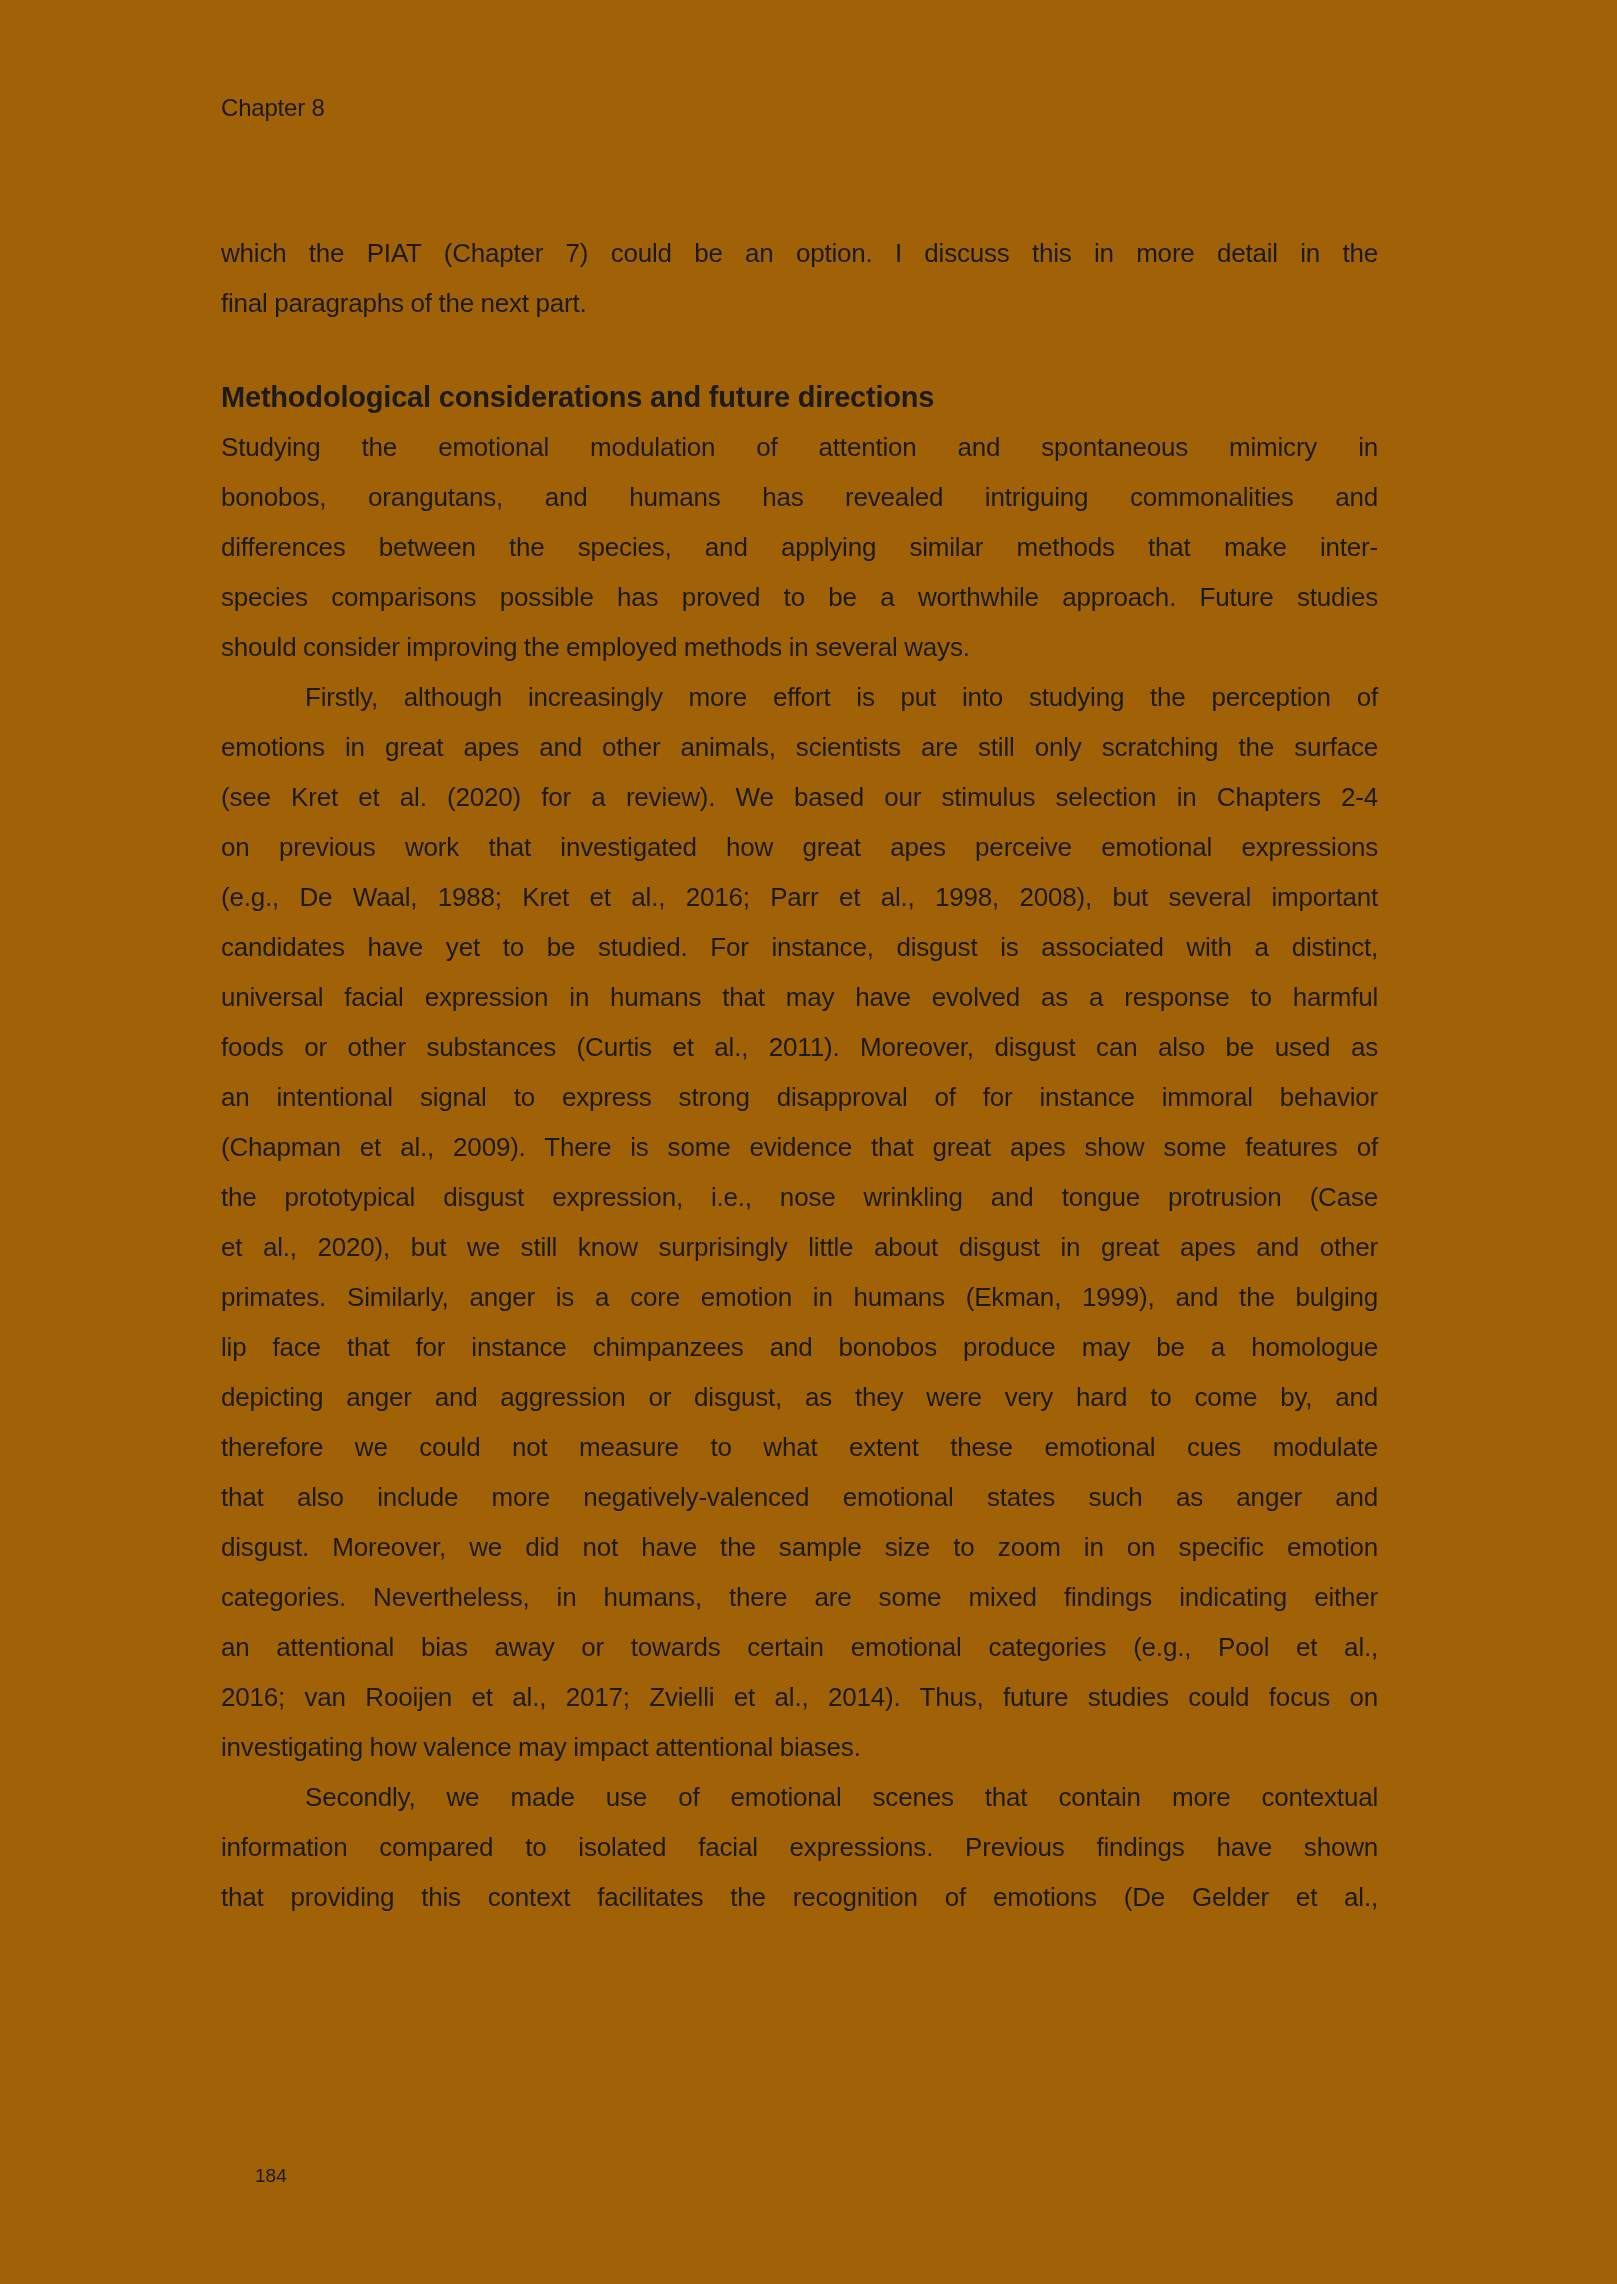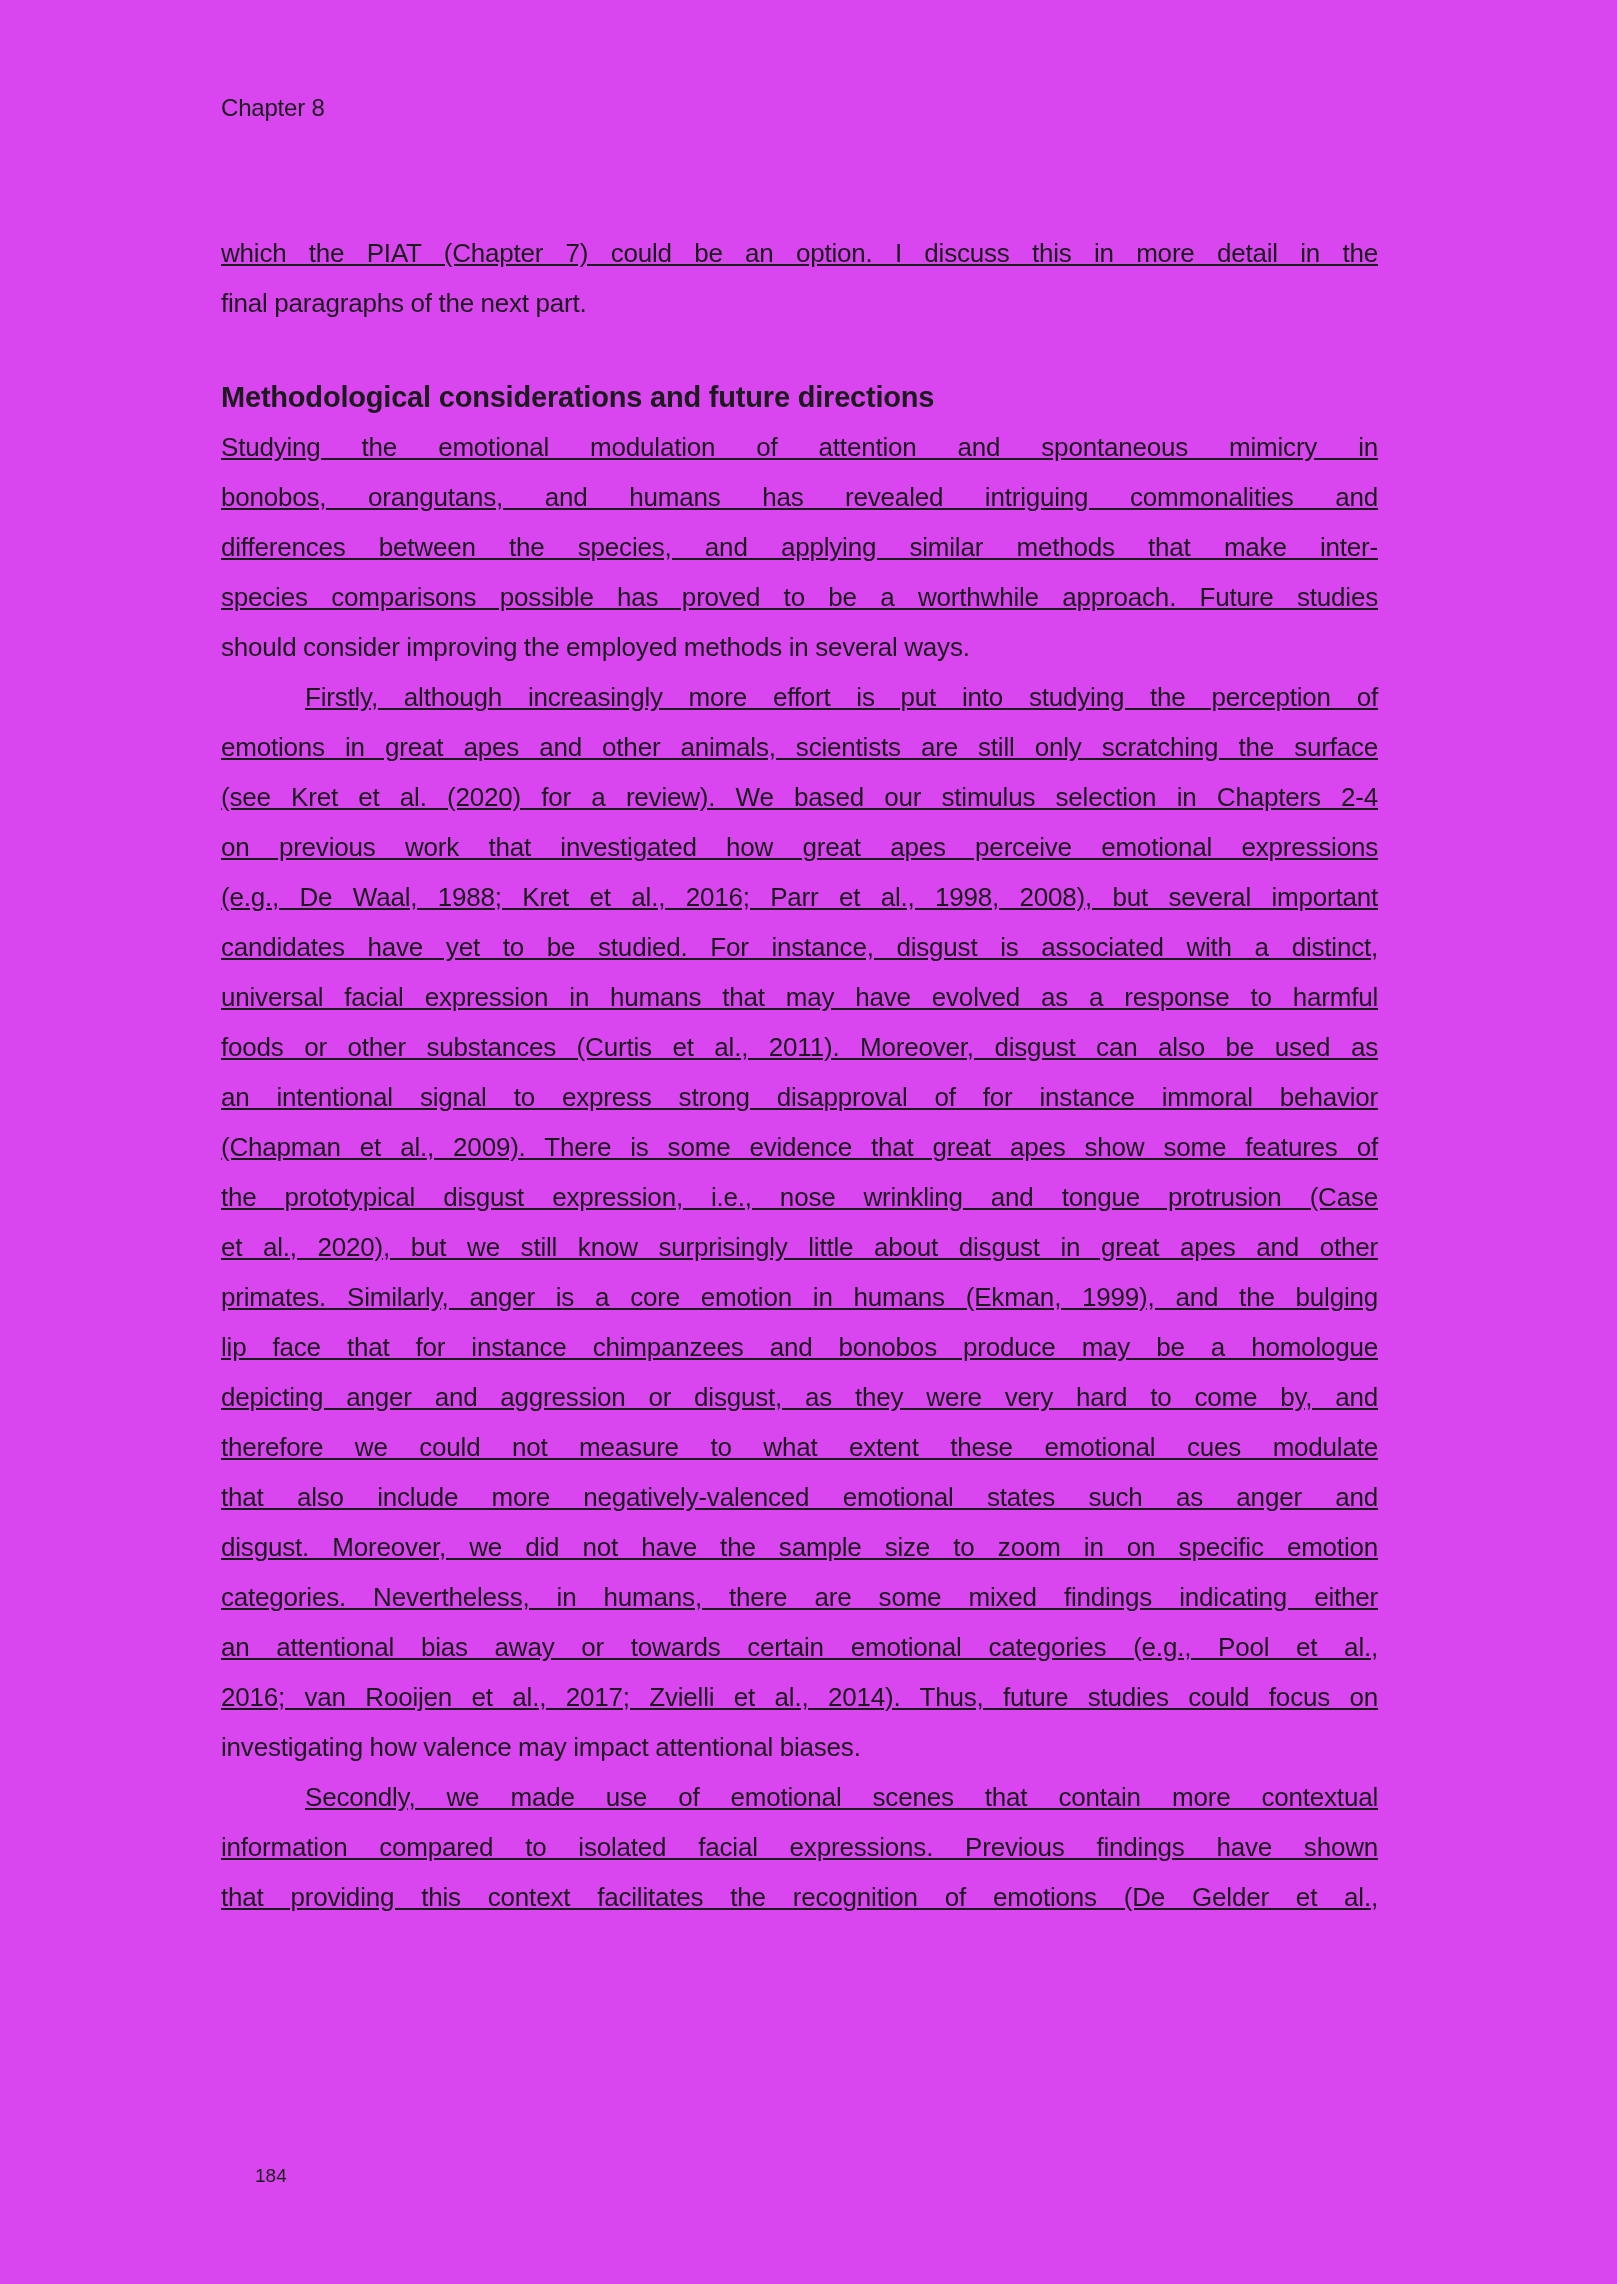--- a/index.html
+++ b/index.html
@@ -4,21 +4,21 @@
 <style>
   html, body {
     margin: 0;
     padding: 0;
     background: #ffffff;
   }
   .page {
     position: relative;
     width: 1618px;
     height: 2284px;
-    background: #d946ef;
+    background: #a16207;
     font-family: "Liberation Sans", sans-serif;
     color: #1b1b1d;
     overflow: hidden;
   }
   .running-header {
     position: absolute;
     left: 221px;
     top: 91px;
     font-size: 24px;
     line-height: 33px;
@@ -38,21 +38,20 @@
     display: block;
     font-size: 26px;
     line-height: 50px;
     letter-spacing: -0.2px;
     word-spacing: -0.4px;
     text-align: left;
   }
   .line.just {
     text-align: justify;
     text-align-last: justify;
-    text-decoration: underline;
   }
   .line.indent {
     text-indent: 84px;
   }
   h2.section-heading {
     margin: 44px 0 0 0;
     padding: 0;
     font-size: 29px;
     font-weight: 700;
     line-height: 50px;

